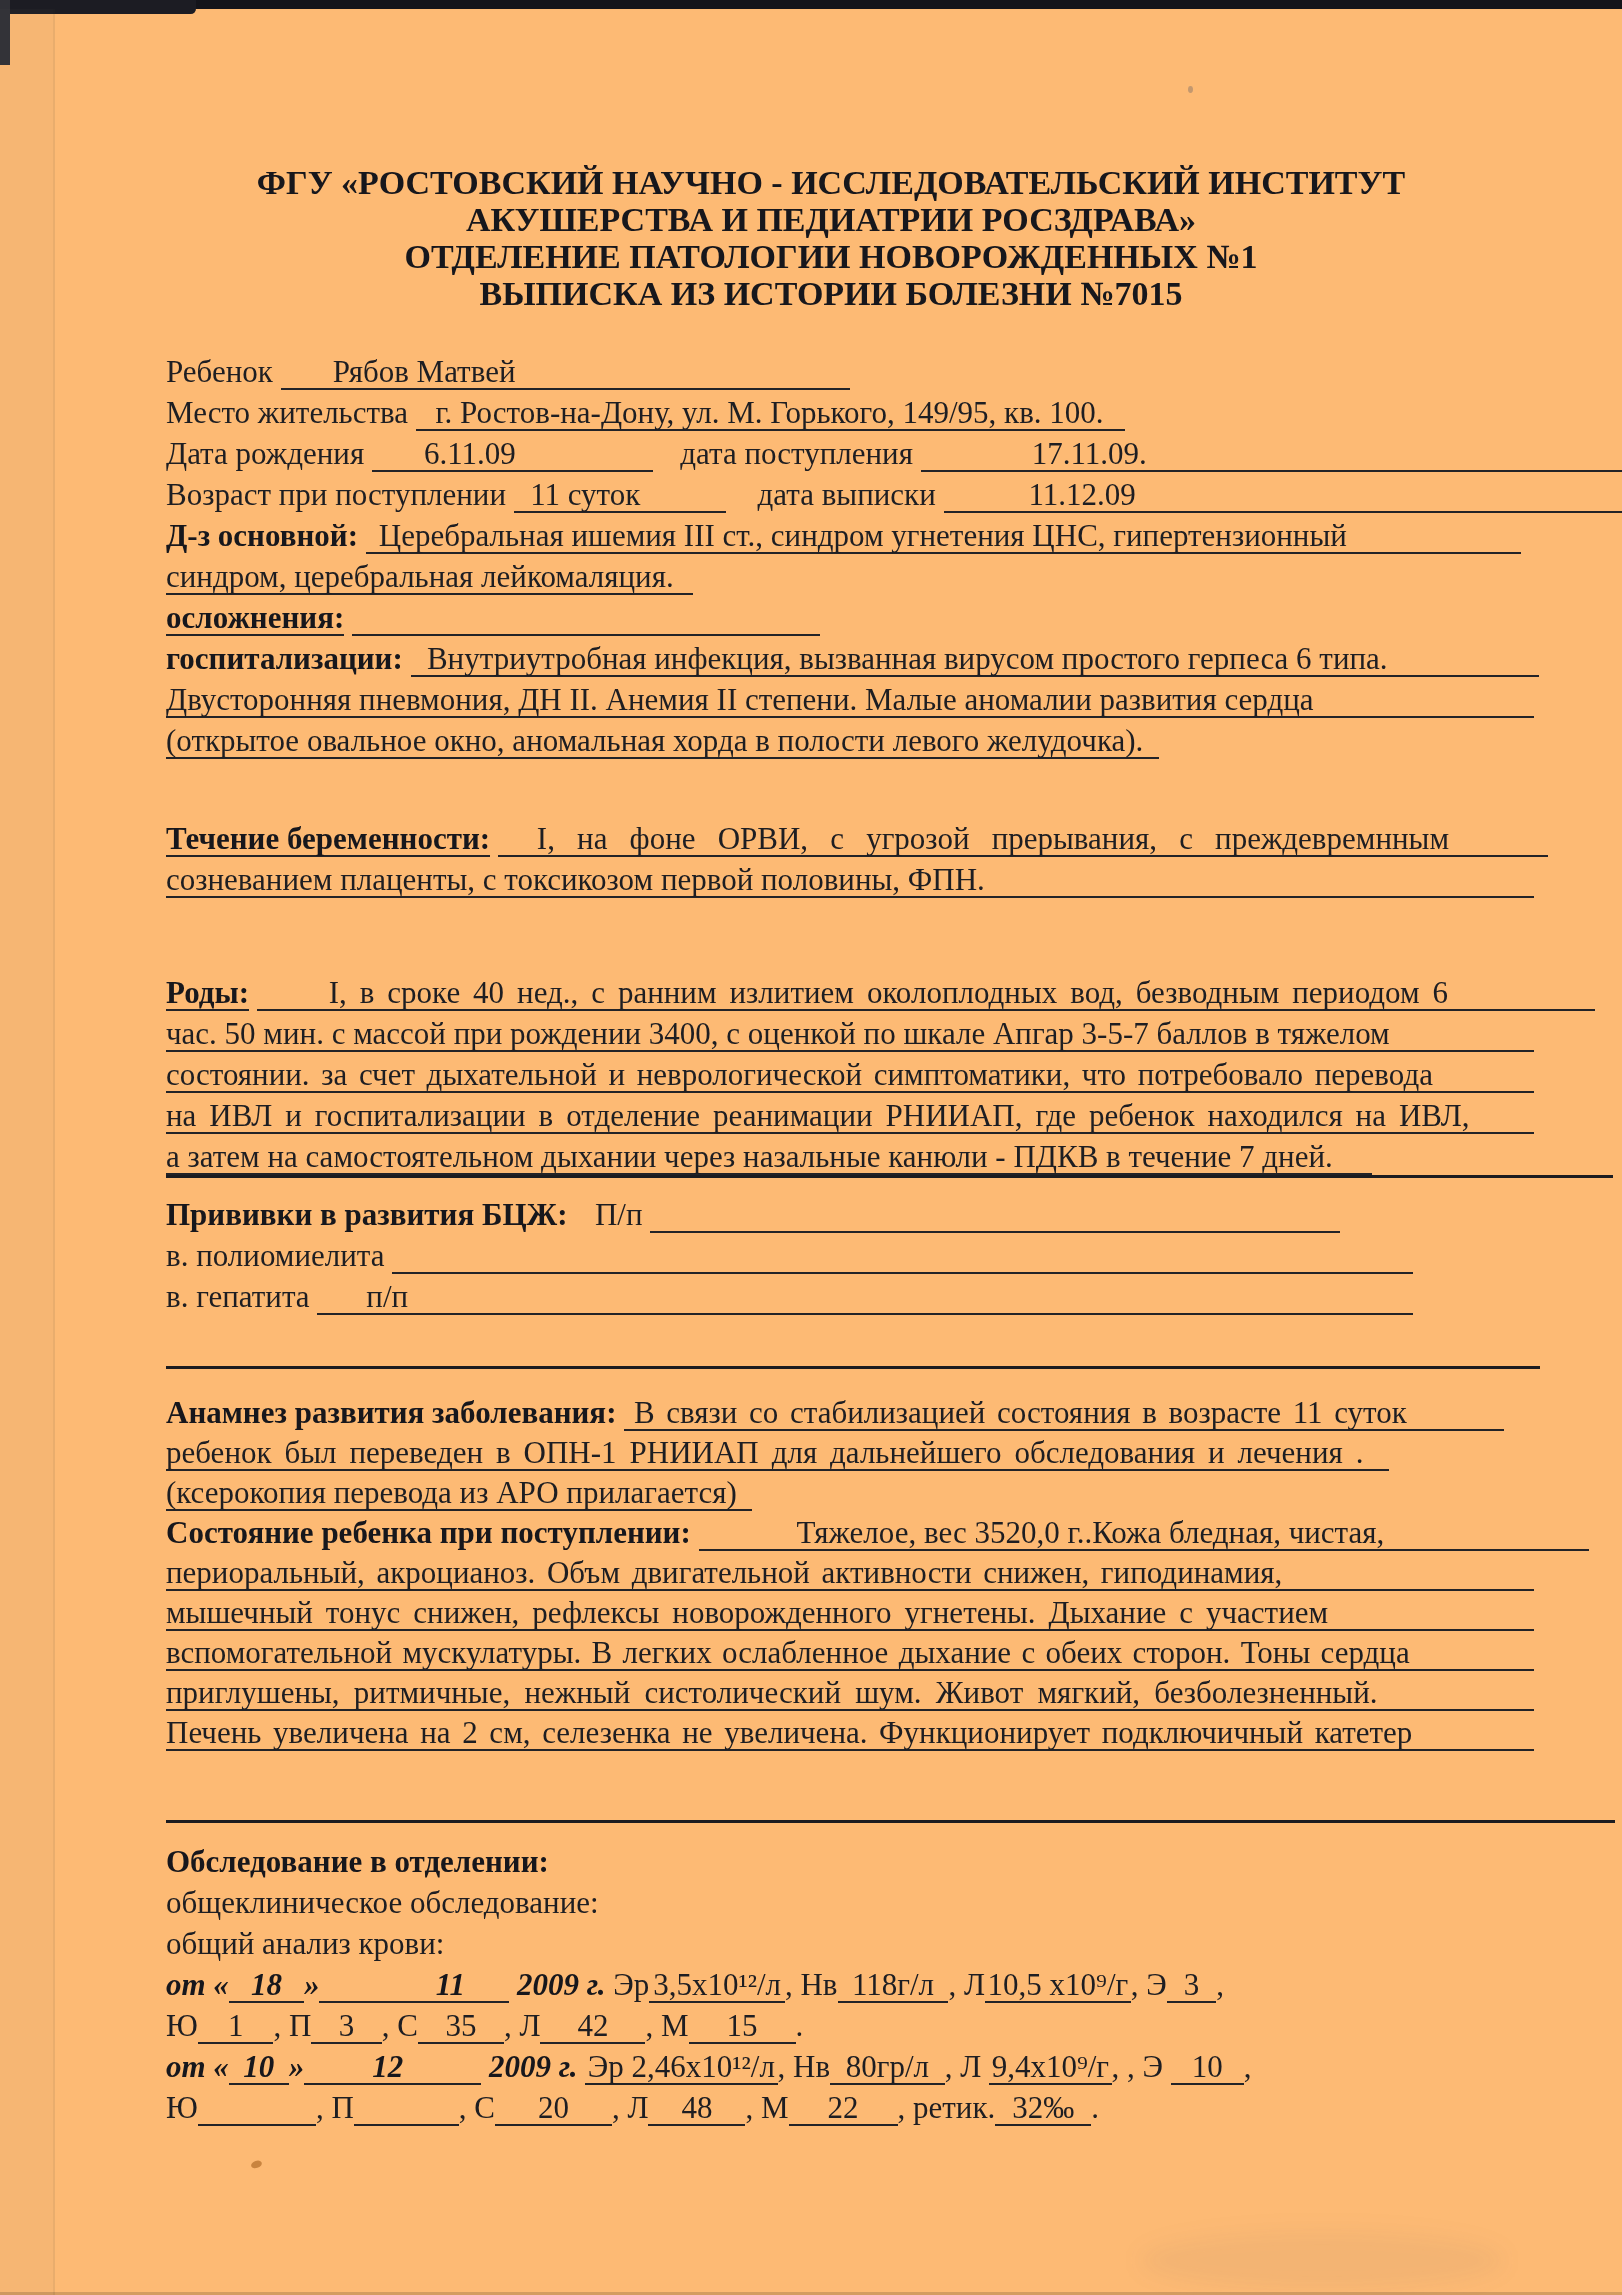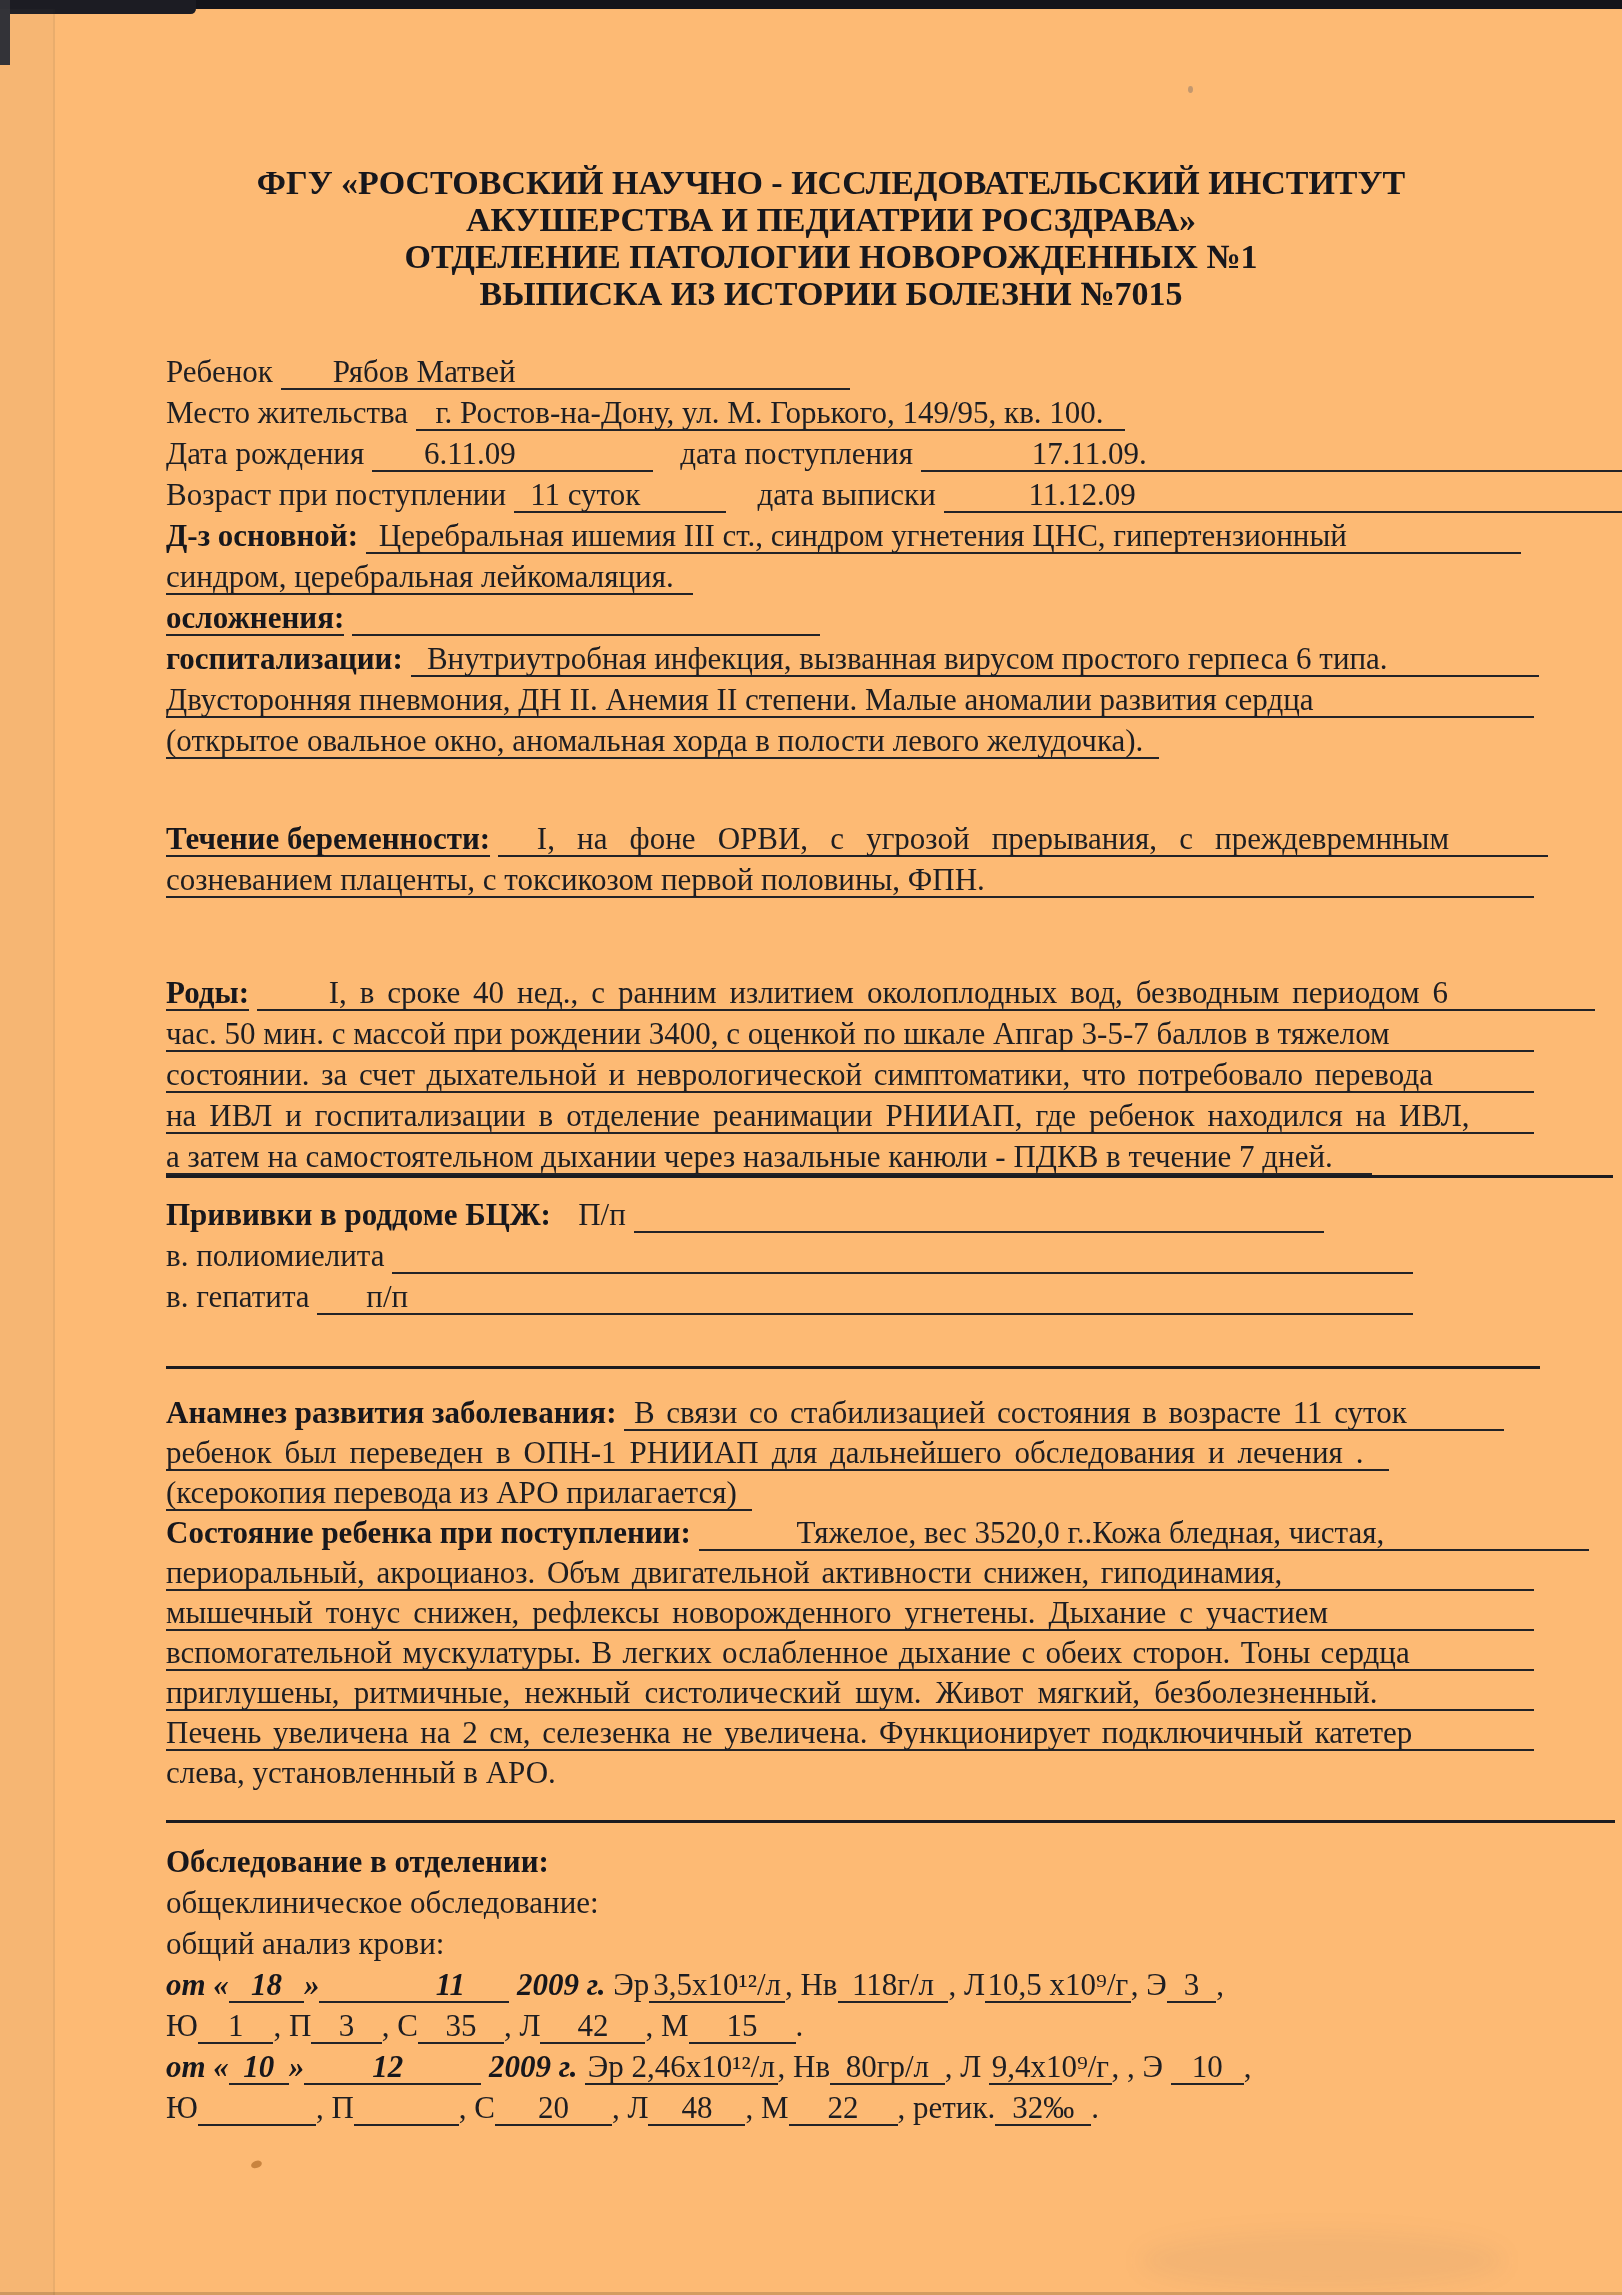--- a/index.html
+++ b/index.html
@@ -133,21 +133,21 @@
     </div>
     <div class="line">
       <span class="fill" style="padding-right:39px">а затем на самостоятельном дыхании через назальные канюли  - ПДКВ в течение 7 дней.</span>
     </div>
   </div>
 
   <div class="hr" style="top:1175px;left:166px;width:1447px"></div>
 
   <div class="sec" style="top:1194px">
     <div class="line">
-      <span class="b7">Прививки в роддоме БЦЖ:</span>
+      <span class="b7">Прививки в развития БЦЖ:</span>
       <span style="padding-left:19.6px">П/п</span>
       <span class="fill" style="width:690px">&nbsp;</span>
     </div>
     <div class="line">
       <span>в. полиомиелита</span>
       <span class="fill" style="width:1021px">&nbsp;</span>
     </div>
     <div class="line">
       <span>в. гепатита</span>
       <span class="fill" style="width:1047px;padding-left:49px">п/п</span>
@@ -178,23 +178,20 @@
       <span class="fill" style="width:1368px;word-spacing:5.2px">мышечный тонус снижен, рефлексы новорожденного угнетены. Дыхание с участием</span>
     </div>
     <div class="line">
       <span class="fill" style="width:1368px;word-spacing:2.6px">вспомогательной мускулатуры. В легких ослабленное дыхание с обеих сторон. Тоны сердца</span>
     </div>
     <div class="line">
       <span class="fill" style="width:1368px;word-spacing:6.5px">приглушены, ритмичные, нежный систолический шум. Живот мягкий, безболезненный.</span>
     </div>
     <div class="line">
       <span class="fill" style="width:1368px;word-spacing:3.9px">Печень увеличена на 2 см, селезенка не увеличена. Функционирует подключичный катетер</span>
-    </div>
-    <div class="line">
-      <span>слева, установленный в АРО.</span>
     </div>
   </div>
 
   <div class="hr" style="top:1820px;left:166px;width:1449px"></div>
 
   <div class="sec" style="top:1841px">
     <div class="line">
       <span class="b7">Обследование в отделении:</span>
     </div>
     <div class="line">

